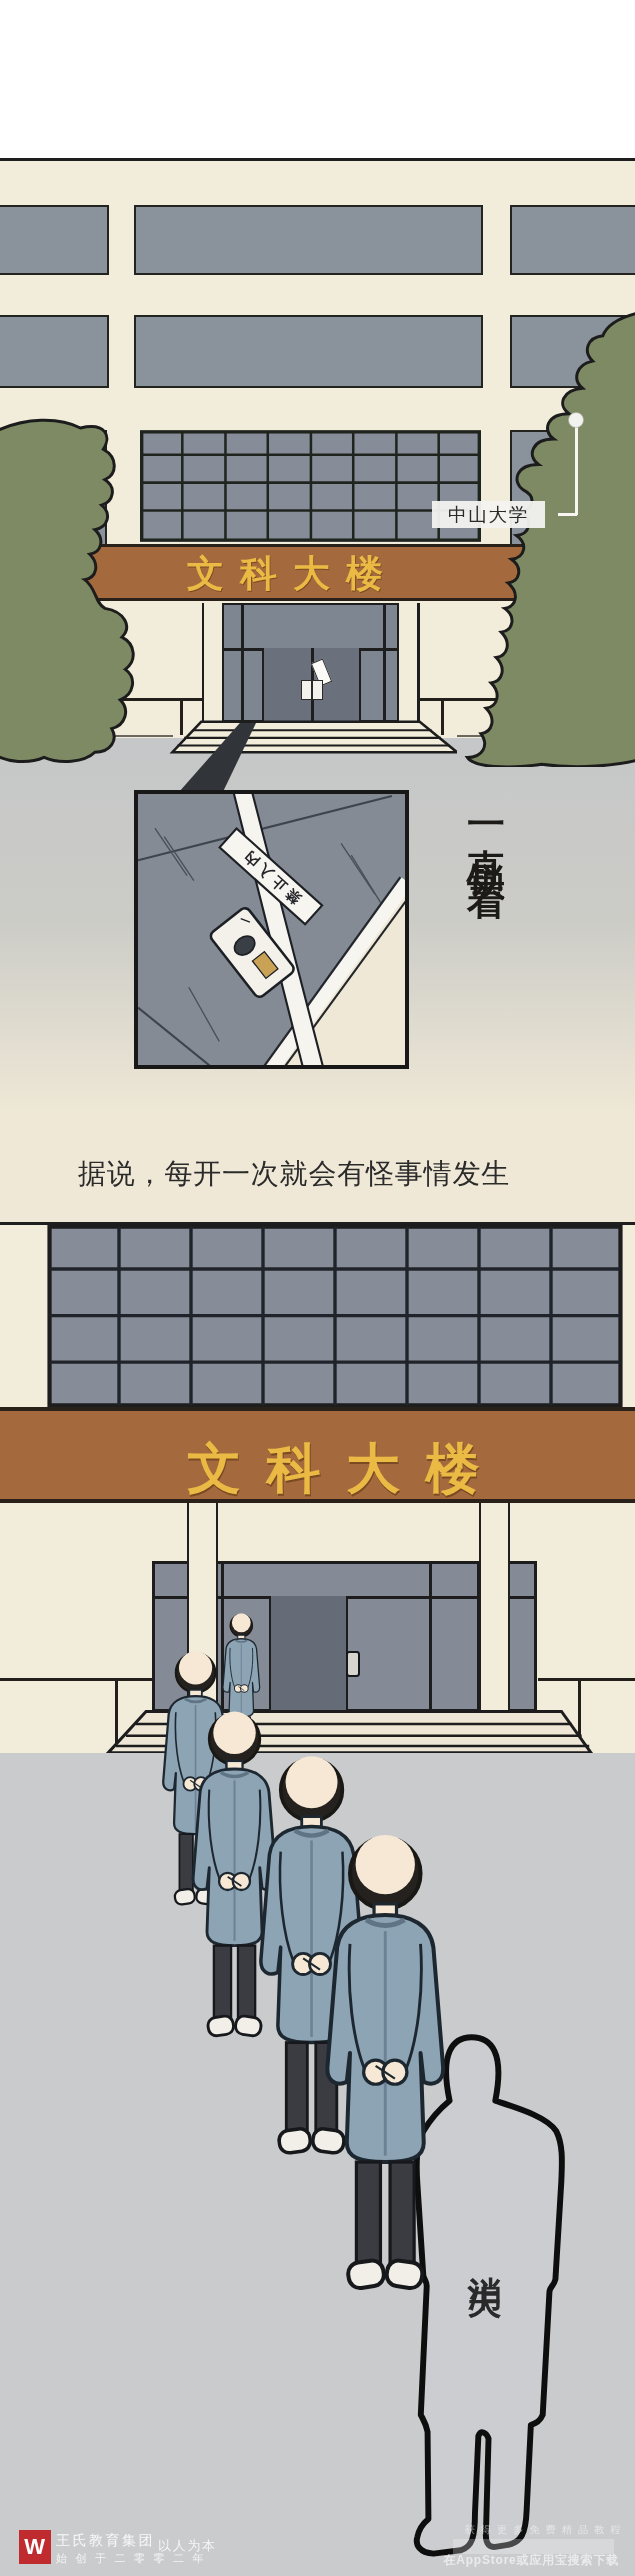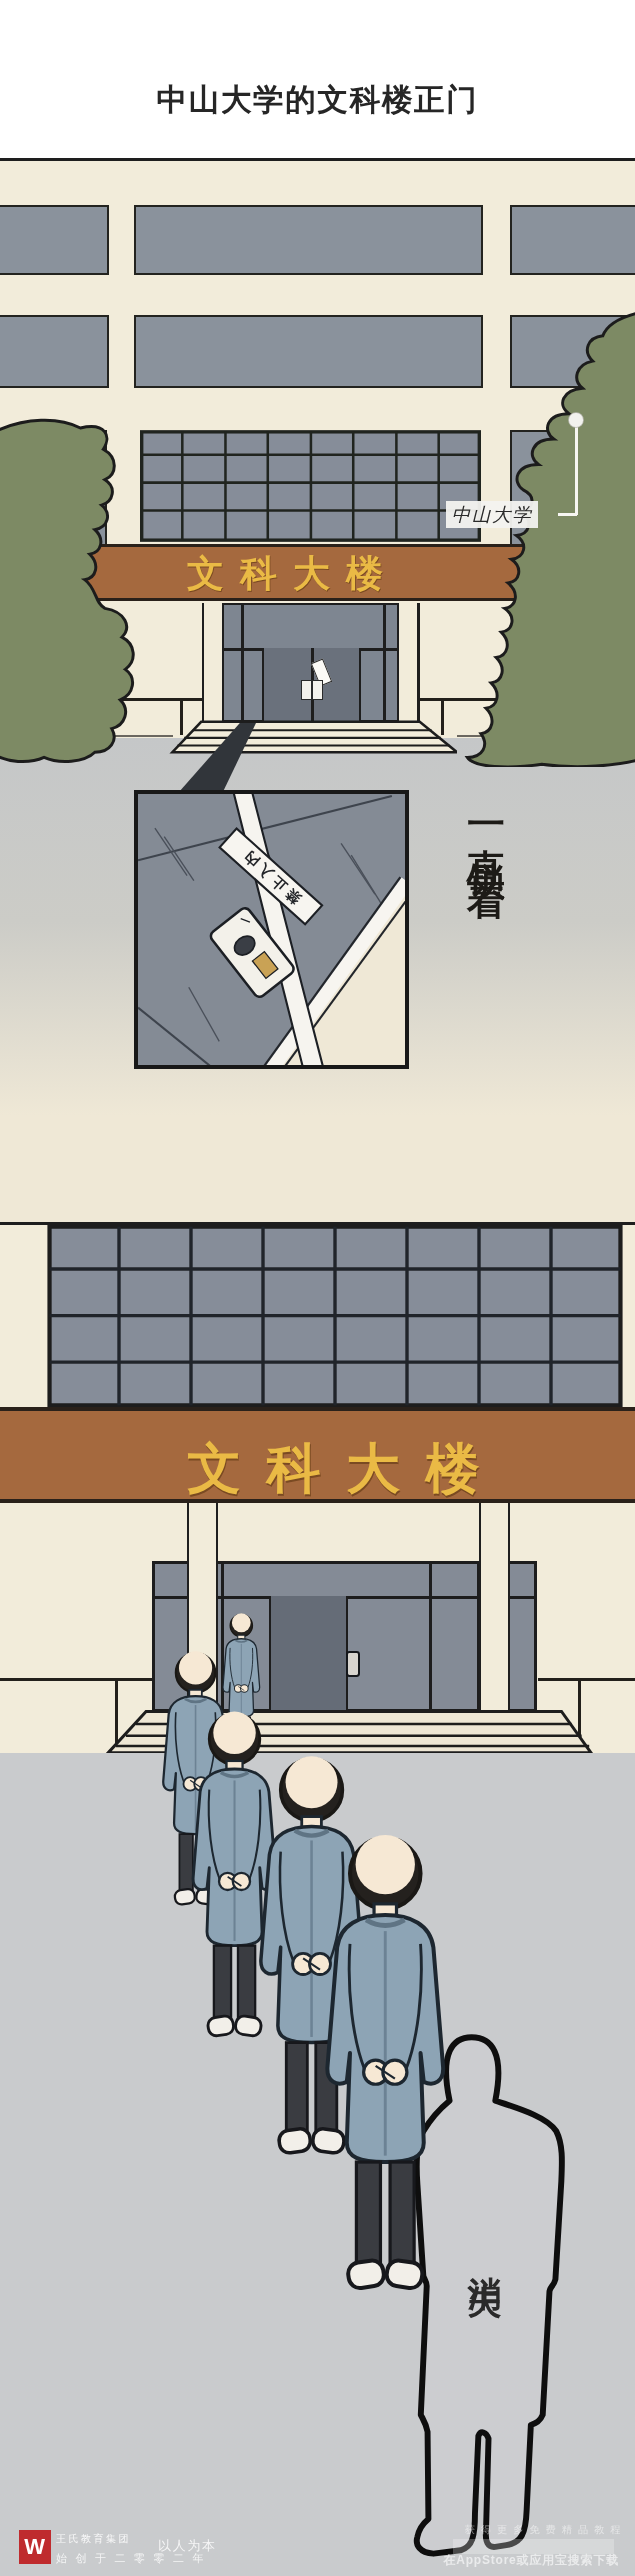--- a/index.html
+++ b/index.html
@@ -62,36 +62,35 @@
   .glass2 .handle{position:absolute;left:191px;top:87px;width:13.5px;height:26px;background:#d8d5cf;
     border:2.5px solid #15181c;border-radius:3.4px;box-sizing:border-box;}
   .column2{position:absolute;top:1503px;width:30.5px;height:208px;background:#f2ecda;
     border-left:2.5px solid #1f1f1f;border-right:2.5px solid #1f1f1f;box-sizing:border-box;}
   .ground2{left:0;top:1753px;width:635px;height:823px;background:#c9cbcd;}
   .disappear-note{left:462px;top:2249px;font-size:34px;letter-spacing:6.8px;color:#2a2a2a;}
   
   .logo-red{left:18.6px;top:2530px;width:32px;height:34px;background:#bf2b2e;
     display:flex;align-items:center;justify-content:center;}
   .logo-w{color:#ffffff;font-size:22px;font-weight:bold;line-height:1;}
-  .fl-brand{left:56px;top:2532px;font-size:10px;letter-spacing:2.5px;color:rgba(255,255,255,0.88);}
+  .fl-brand{left:56px;top:2532px;font-size:14px;letter-spacing:2.5px;color:rgba(255,255,255,0.88);}
   .fl-slogan{left:158px;top:2537px;font-size:13px;letter-spacing:1.7px;color:rgba(255,255,255,0.82);}
   .fl-sub{left:56px;top:2551px;font-size:11px;letter-spacing:8.5px;color:rgba(255,255,255,0.8);}
   .fr-line1{right:8.5px;top:2523px;font-size:10.2px;letter-spacing:6px;color:rgba(255,255,255,0.52);}
   .fr-band{right:21px;top:2539px;width:161px;height:15.2px;background:rgba(255,255,255,0.25);}
   .fr-brand{right:65px;top:2540px;font-size:12px;font-weight:bold;letter-spacing:6px;color:#cb3430;margin-top:40px;}
   .fr-line3{right:16px;top:2552px;font-size:12px;font-weight:600;letter-spacing:0.8px;color:rgba(255,255,255,0.62);}
   svg{display:block;}
 </style>
 </head>
 <body>
 
 <div id="page">
 
   <div class="abs band-white"></div>
-  <div class="abs page-title">中山大学的文科楼正门</div>
 
   <div class="abs facade1"></div>
 
   <div class="win" style="left:-5.1px;top:205px;width:110px;height:66px;"></div>
   <div class="win" style="left:134px;top:205px;width:345px;height:66px;"></div>
   <div class="win" style="left:510px;top:205px;width:130px;height:66px;"></div>
   <div class="win" style="left:-5.1px;top:315px;width:110px;height:69px;"></div>
   <div class="win" style="left:134px;top:315px;width:345px;height:69px;"></div>
   <div class="win" style="left:510px;top:315px;width:130px;height:69px;"></div>
 
@@ -161,22 +160,22 @@
       C628,518 622,538 636,548 C610,548 604,568 618,578 C634,586 630,600 616,604
       C630,614 626,630 610,632 C624,642 620,658 604,660 C618,670 614,686 600,688
       C614,700 610,716 596,718 C610,728 606,744 592,746 C604,758 600,774 586,776
       C598,788 594,804 580,806 C592,818 588,834 574,836 C586,848 582,864 568,866
       C578,880 570,894 552,894 C560,906 600,908 640,902 C680,908 730,904 758,896 Z" fill="#7d8a64" stroke="#1c1c1c" stroke-width="3.5"></path>
   </svg>
 
   <div class="abs" style="left:575px;top:420px;width:2.5px;height:95px;background:#f7f6f2;"></div>
   <div class="abs" style="left:558px;top:513px;width:18.6px;height:2.5px;background:#f7f6f2;"></div>
   <div class="abs" style="left:569px;top:413px;width:13.5px;height:13.5px;border-radius:50%;background:#f2f2ee;box-shadow:0 0 0 0.8px #b9b9b2;"></div>
-  <div class="abs" style="left:446px;top:501px;width:92px;height:27px;background:rgba(243,243,240,0.95);
-       display:flex;align-items:center;justify-content:center;font-size:18.6px;color:#2a2a2a;letter-spacing:1.7px;font-style:italic;">中山大学</div>
+  <div class="abs" style="left:432px;top:501px;width:113px;height:27px;background:rgba(243,243,240,0.95);
+       display:flex;align-items:center;justify-content:center;font-size:18.6px;color:#2a2a2a;letter-spacing:1.7px;">中山大学</div>
 
   <div class="abs wedge"></div>
 
   <div class="abs inset">
     <svg width="275" height="279" viewBox="0 0 325 329">
       <rect x="0" y="0" width="325" height="329" fill="#848b95"></rect>
       <g stroke="#3e444d" stroke-width="2.5">
         <line x1="0" y1="78" x2="300" y2="2"></line>
         <line x1="0" y1="252" x2="95" y2="329"></line>
       </g>
@@ -203,20 +202,21 @@
         <rect x="-28" y="-48" width="56" height="96" rx="7" fill="#f3f1ea" stroke="#1c1f24" stroke-width="3"></rect>
         <ellipse cx="-2" cy="-12" rx="13" ry="10" fill="#3a3e45" stroke="#1c1f24" stroke-width="2"></ellipse>
         <rect x="-6" y="8" width="18" height="26" fill="#c9a255" stroke="#1c1f24" stroke-width="1.5"></rect>
         <line x1="14" y1="-40" x2="20" y2="-30" stroke="#1c1f24" stroke-width="1.5"></line>
       </g>
     </svg>
   </div>
 
   <div class="abs note-vert locked-note">一直锁着</div>
 
+  <div class="abs caption1">据说，每开一次就会有怪事情发生</div>
 
   <div class="abs facade2"></div>
 
   <svg class="abs" style="left:47px;top:1224px;" width="576" height="184" viewBox="0 0 680 217">
     <rect x="3" y="3" width="674" height="211" fill="#868d99" stroke="#1d1d1d" stroke-width="5"></rect>
     <g stroke="#20242a" stroke-width="4">
       <line x1="85" y1="3" x2="85" y2="214"></line>
         <line x1="170" y1="3" x2="170" y2="214"></line>
       <line x1="255" y1="3" x2="255" y2="214"></line>
         <line x1="340" y1="3" x2="340" y2="214"></line>

